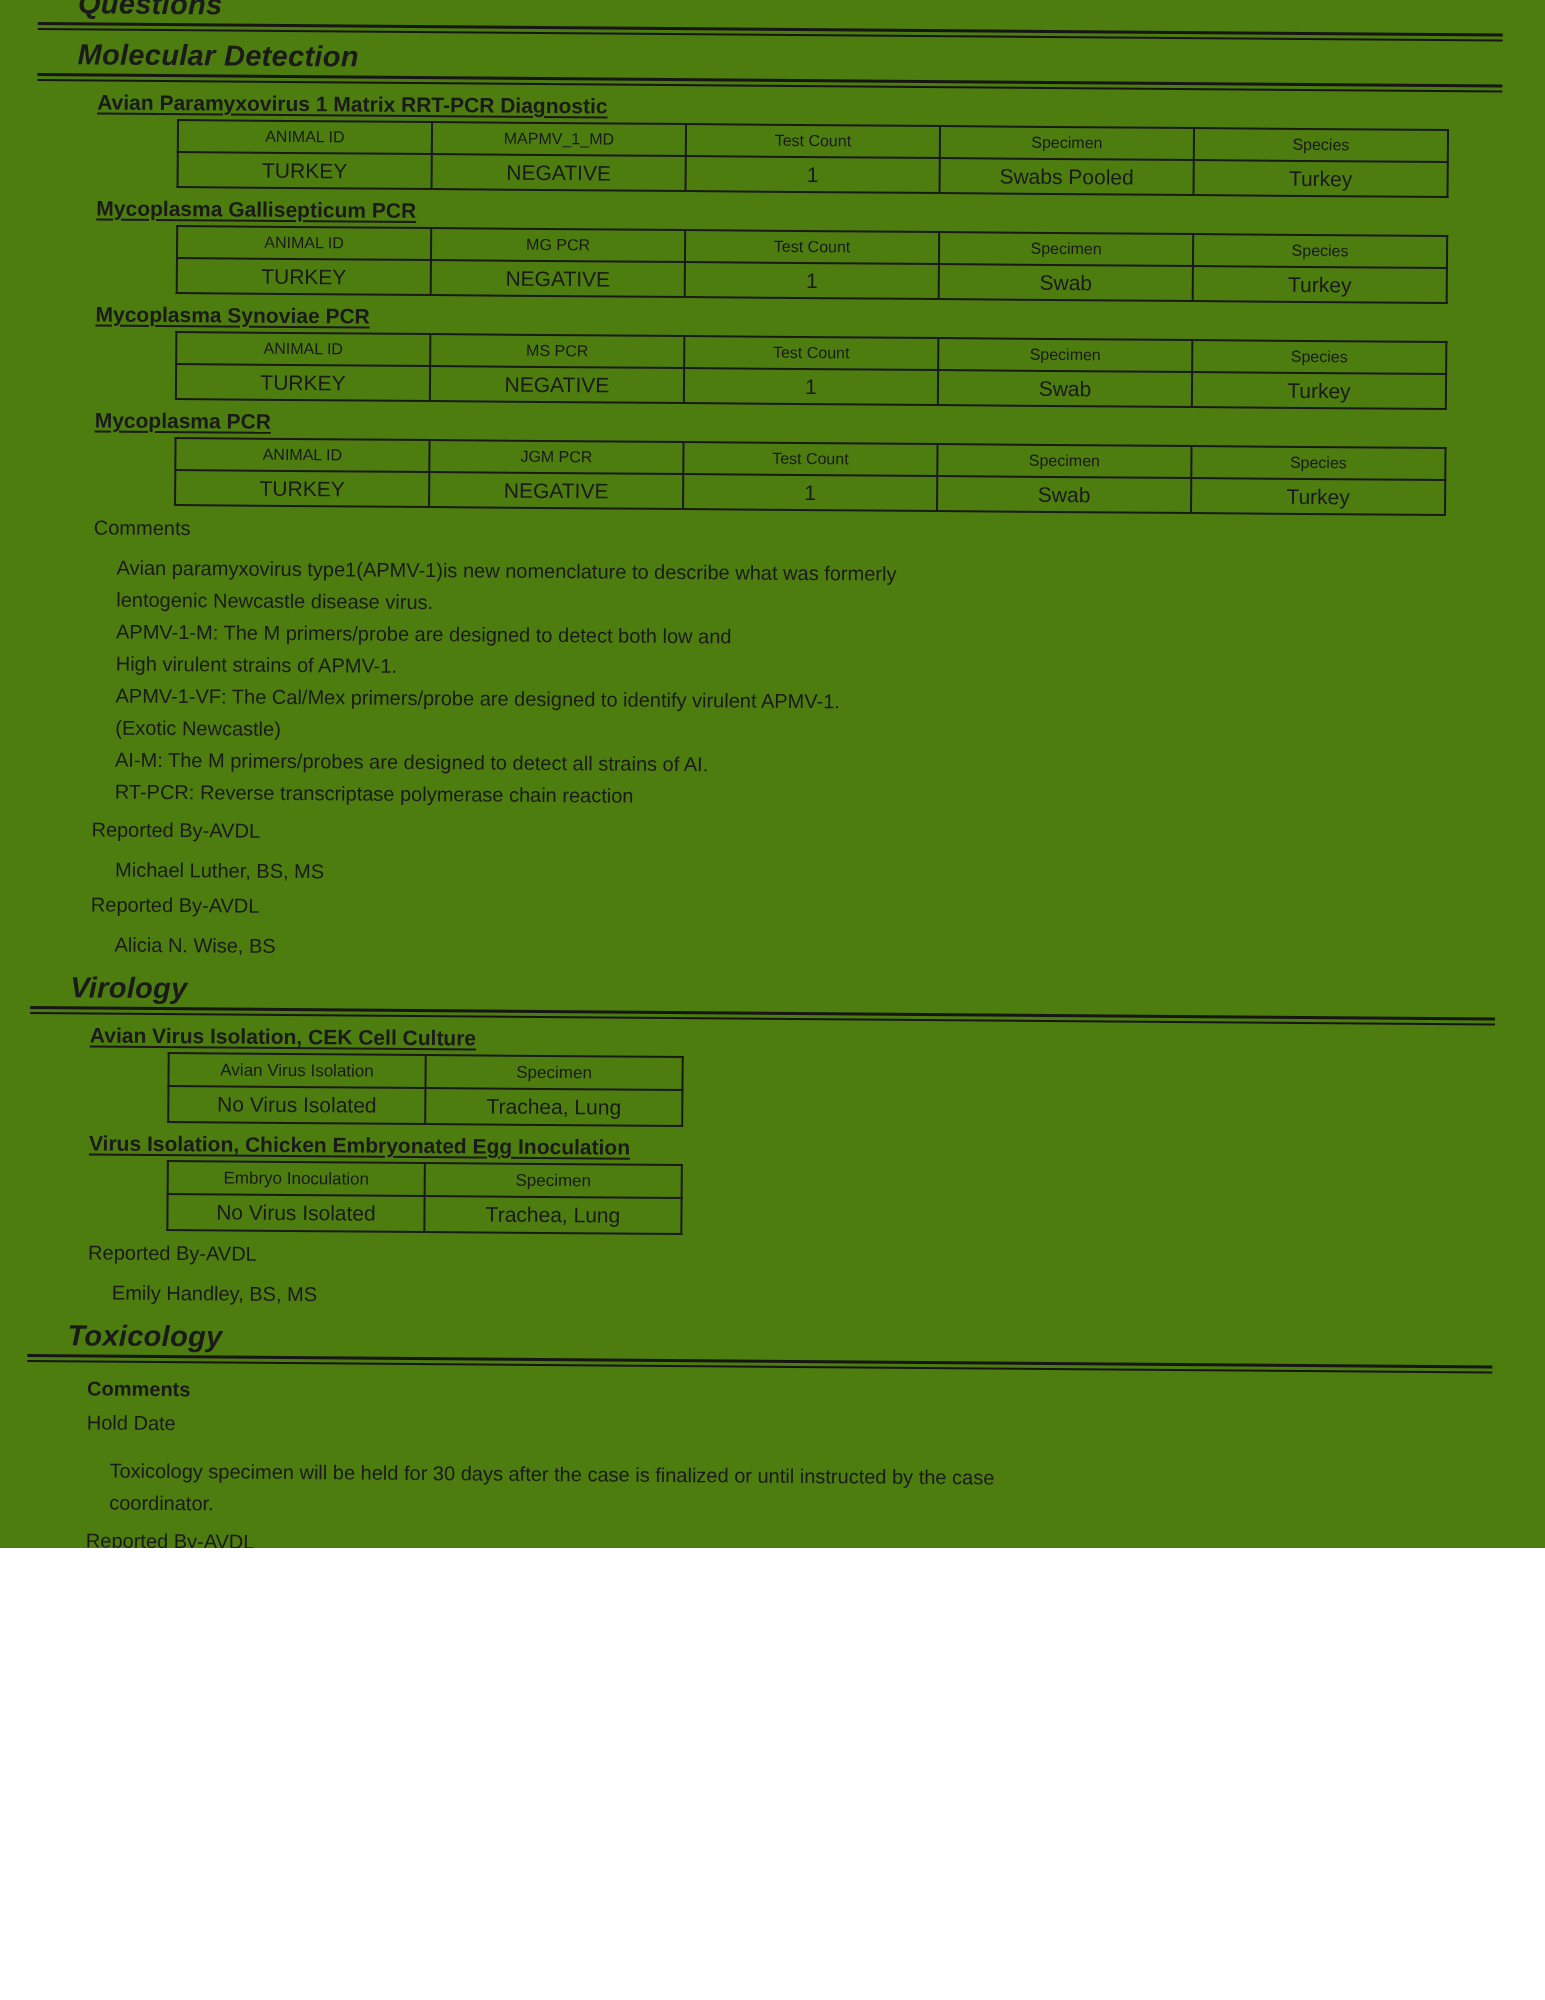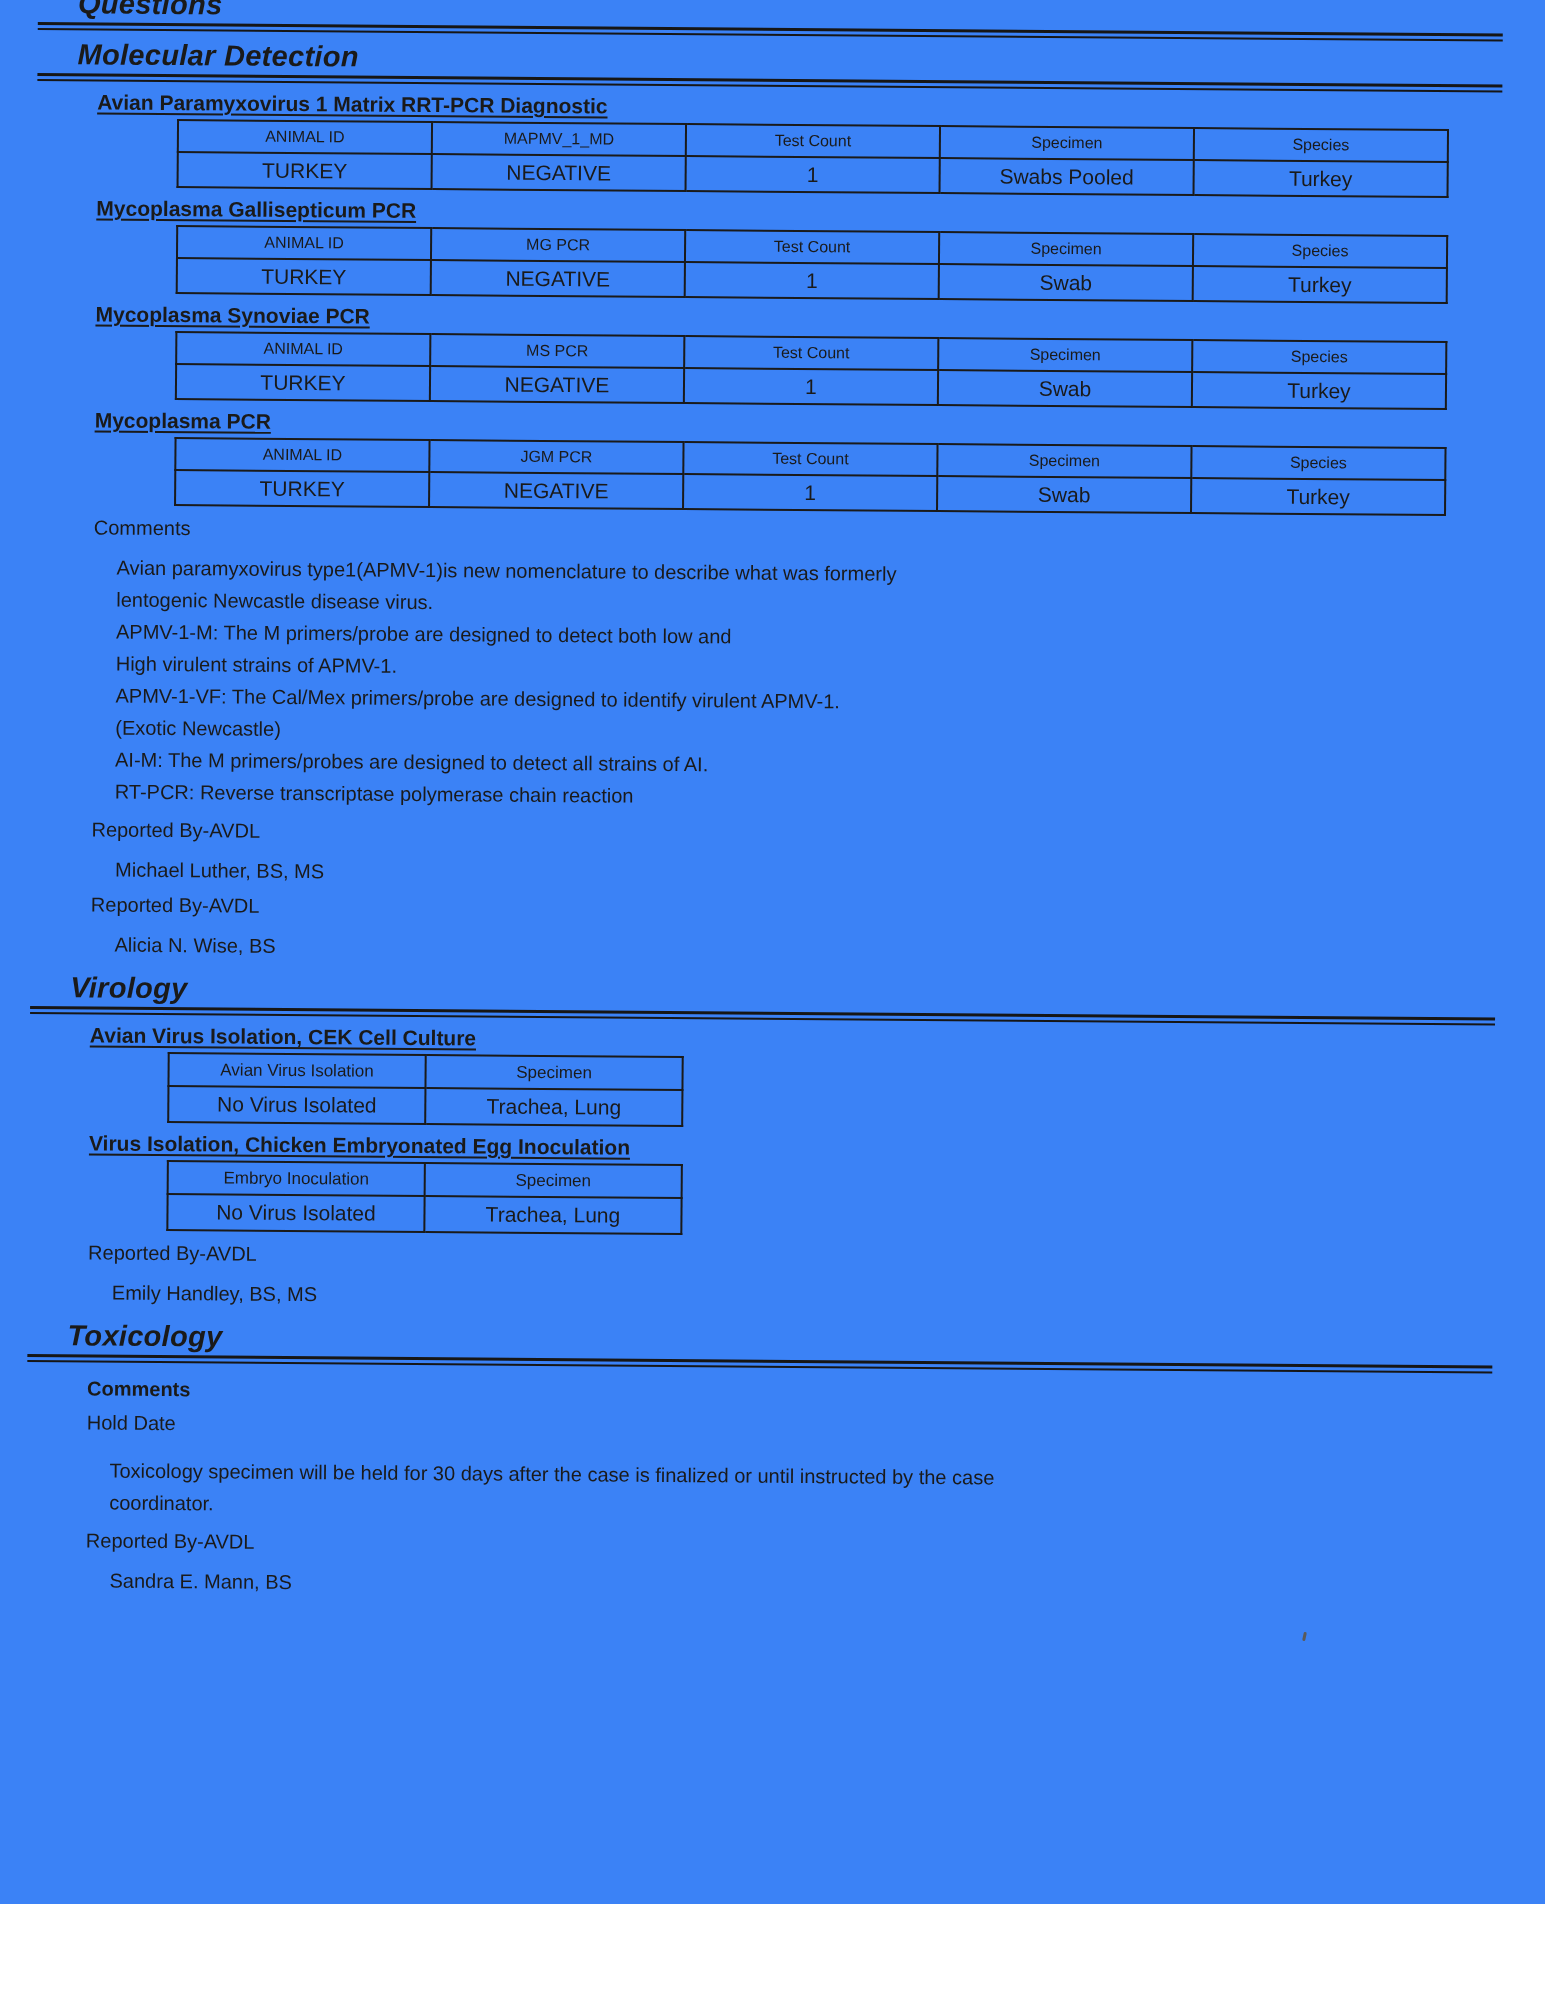--- a/index.html
+++ b/index.html
@@ -1,19 +1,19 @@
 <!DOCTYPE html>
 <html><head>
 <meta charset="utf-8">
 <style>
   html, body { margin:0; padding:0; }
   .page {
     position:relative;
-    width:1545px; height:1904px;
-    background:#3b82f6;
+    width:1545px; height:1548px;
+    background:#4d7c0f;
     overflow:hidden;
     font-family:"Liberation Sans", sans-serif;
     color:#1a1a1a;
   }
   .content {
     position:absolute; top:0; left:0; width:1505px;
     transform:rotate(0.45deg);
     transform-origin:40px 0px;
   }
   

